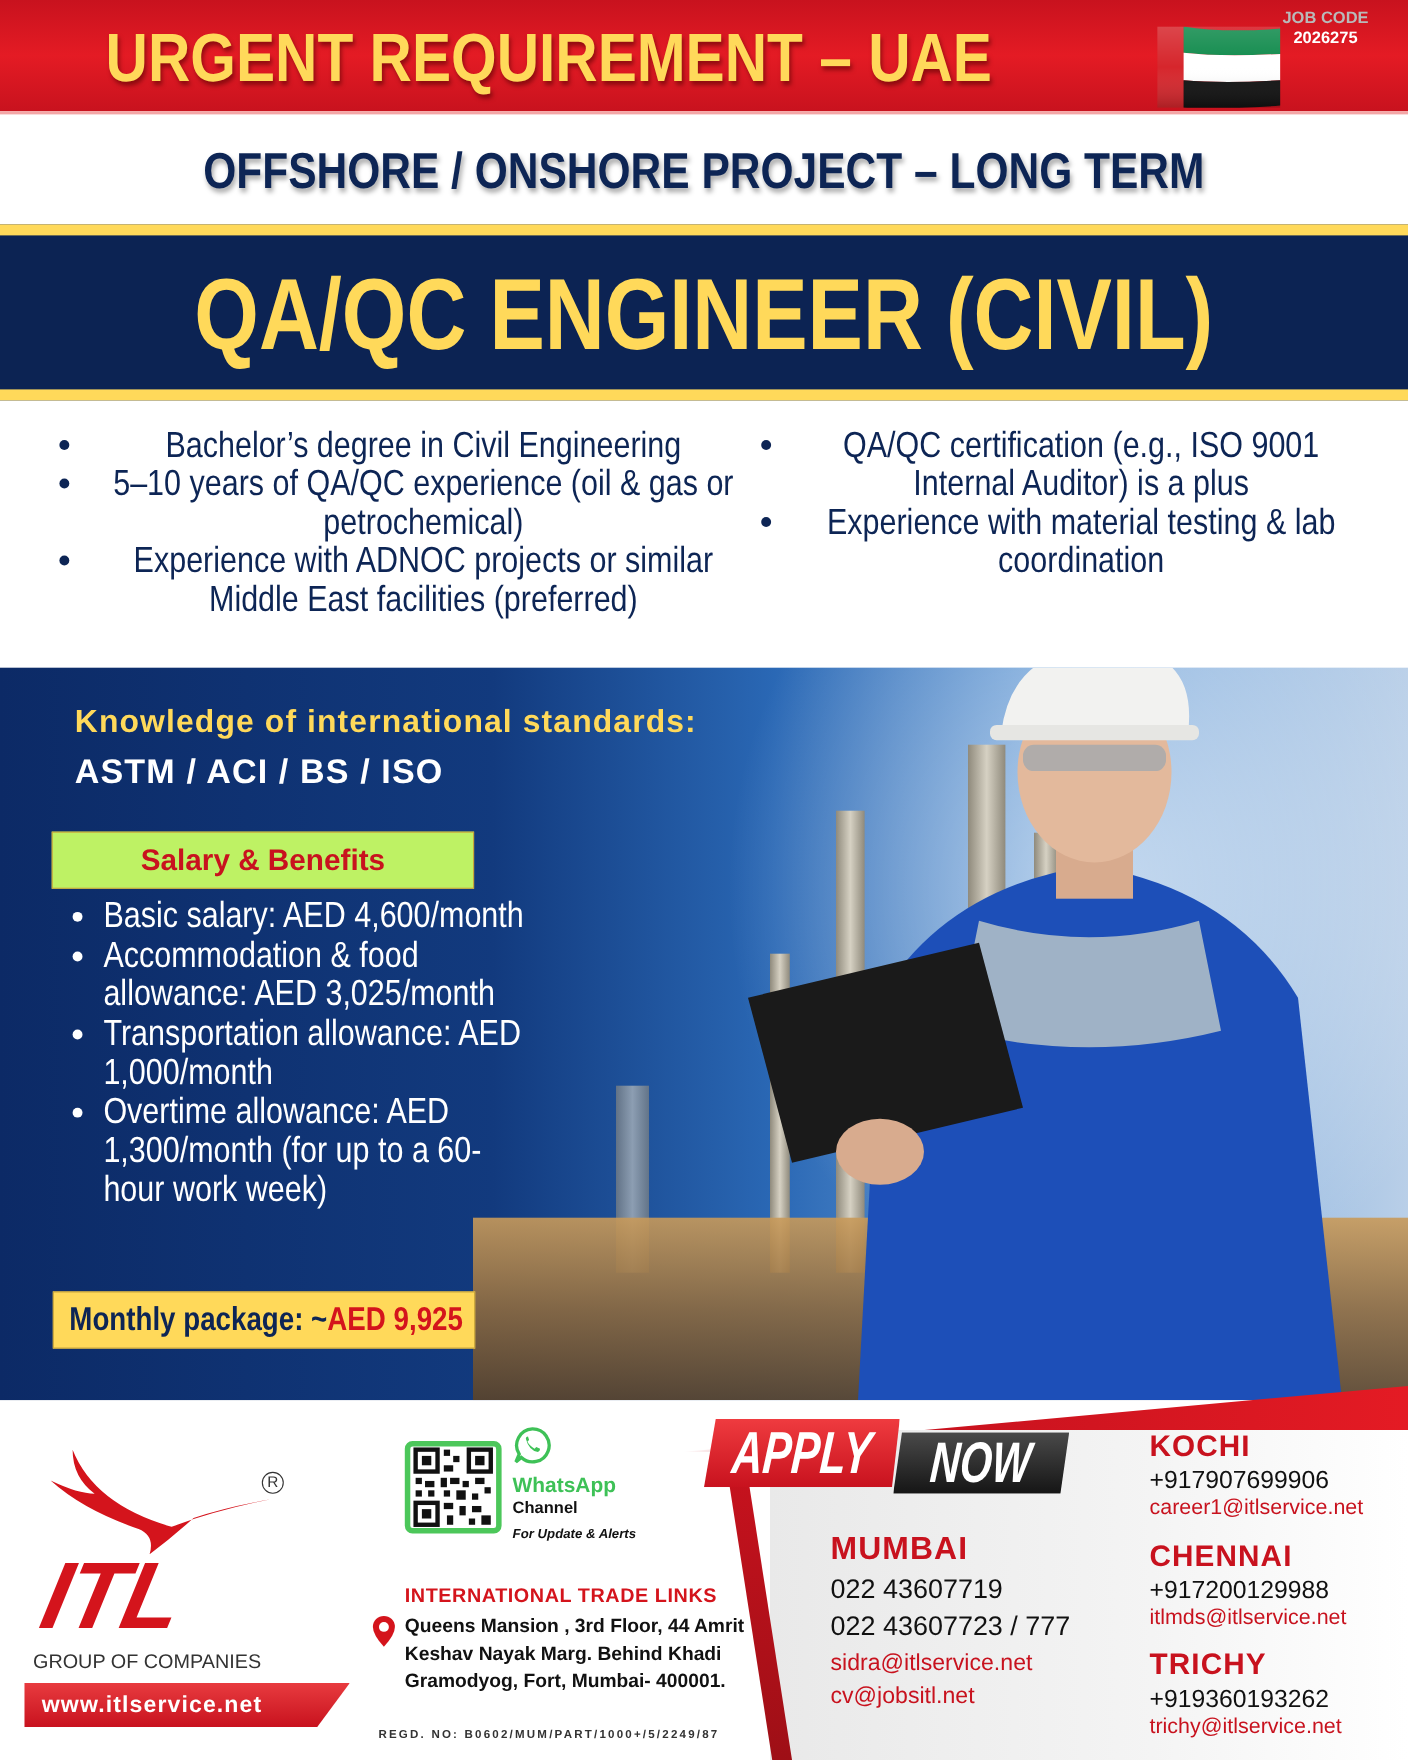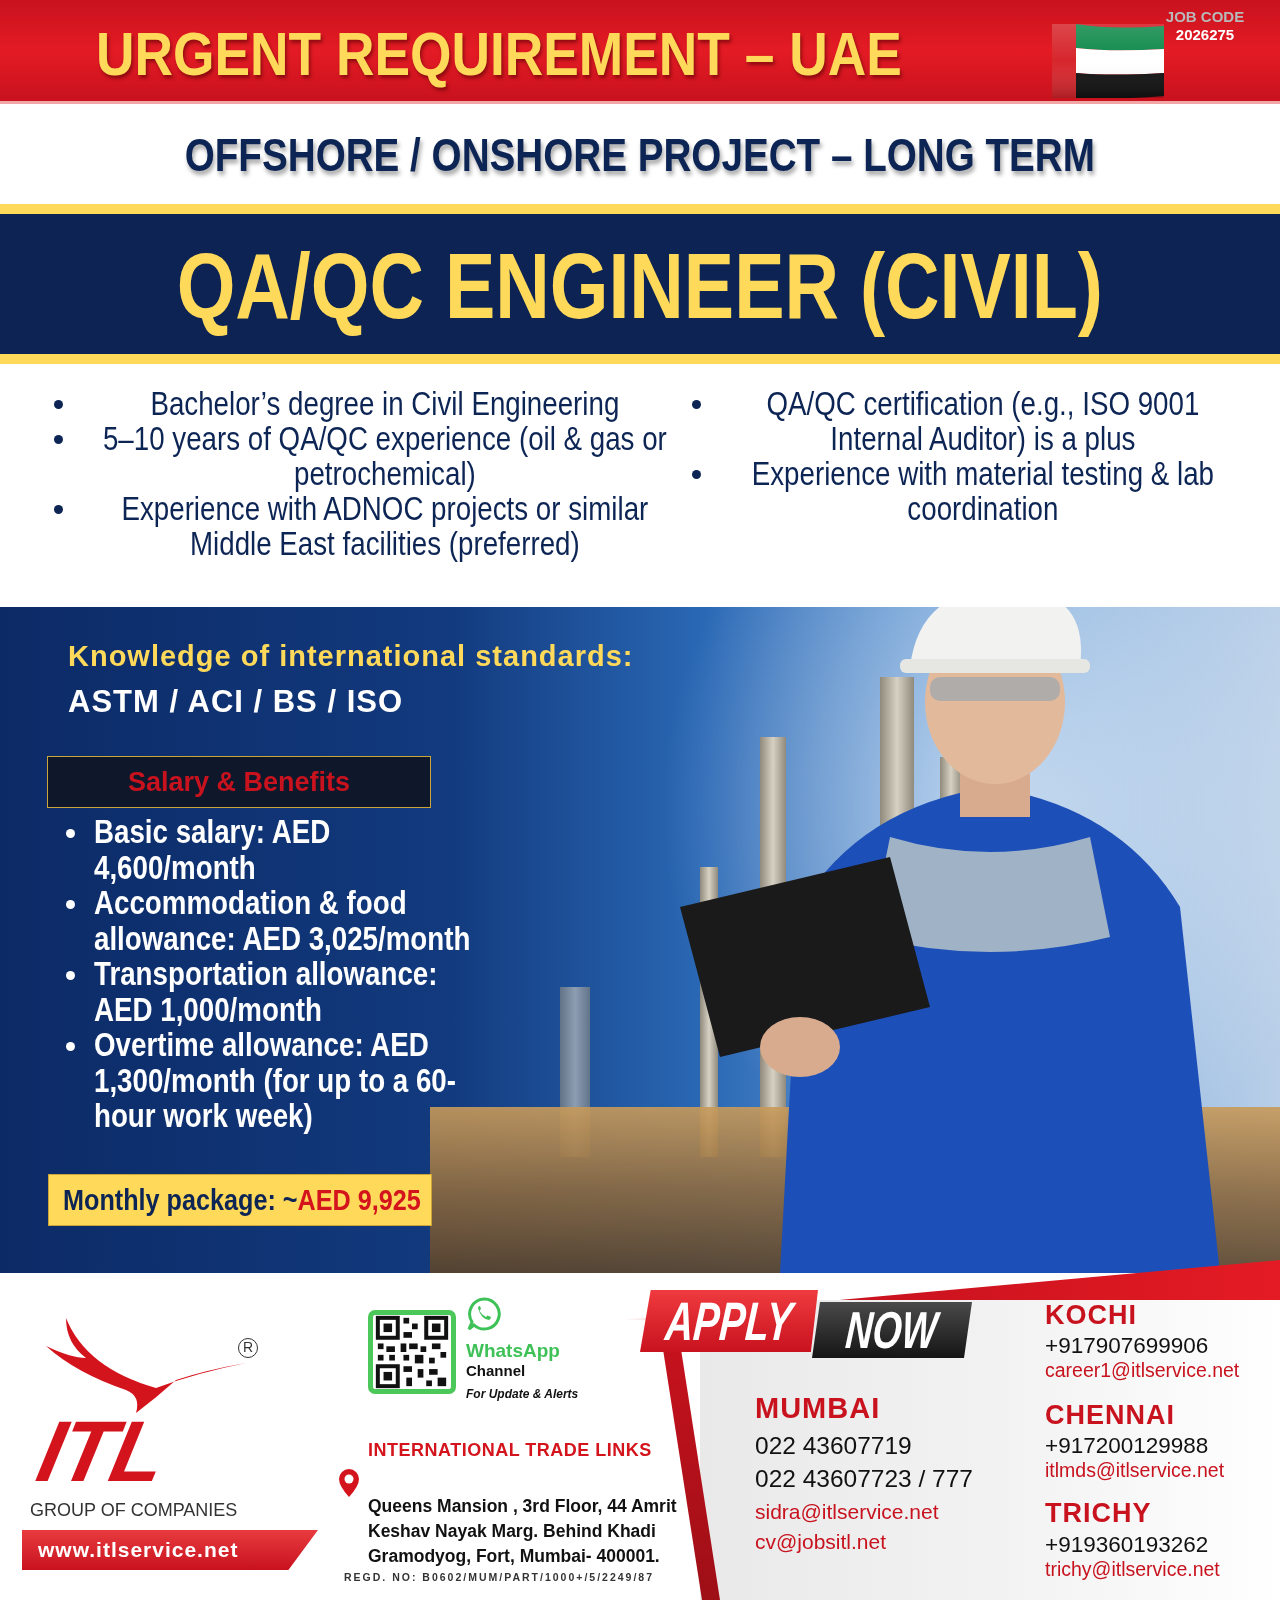--- a/index.html
+++ b/index.html
@@ -80,24 +80,24 @@
   .kn-title {
     position: absolute; left: 68px; top: 640px; color: #ffd95a; font-weight: bold;
     font-size: 29px; letter-spacing: 1px; white-space: nowrap;
   }
   .kn-list {
     position: absolute; left: 68px; top: 684px; color: #ffffff; font-weight: bold;
     font-size: 31px; letter-spacing: 1px; white-space: nowrap;
   }
   .sal-head {
     position: absolute; left: 47px; top: 756px; width: 384px; height: 52px;
-    background: #0f172a; border: 1px solid #c9a53a;
+    background: #bef264; border: 1px solid #c9a53a;
     color: #c8121e; font-weight: bold; font-size: 27px; text-align: center; line-height: 50px;
   }
-  .sal-list { position: absolute; left: 62px; top: 814px; width: 420px; list-style: none; font-weight: bold; }
+  .sal-list { position: absolute; left: 62px; top: 814px; width: 420px; list-style: none; }
   .sal-list li {
     position: relative; padding-left: 32px; color: #ffffff; font-size: 33px; line-height: 35.5px;
   }
   .sal-list li .t { display: inline-block; transform: scaleX(0.84); transform-origin: left center; width: 119%; }
   .sal-list li::before {
     content: ""; position: absolute; left: 4px; top: 15px; width: 9px; height: 9px;
     background: #ffffff; border-radius: 50%;
   }
   .package {
     position: absolute; left: 48px; top: 1174px; width: 384px; height: 52px;
@@ -143,21 +143,21 @@
     position: absolute; left: 368px; top: 1310px; width: 88px; height: 84px;
     border: 5px solid #4cc75a; border-radius: 7px; background: #fff;
   }
   .wa-icon { position: absolute; left: 466px; top: 1296px; width: 36px; height: 36px; }
   .wa-title { position: absolute; left: 466px; top: 1340px; color: #3ec157; font-weight: bold; font-size: 19px; }
   .wa-channel { position: absolute; left: 466px; top: 1362px; color: #111; font-weight: bold; font-size: 15px; }
   .wa-sub { position: absolute; left: 466px; top: 1387px; color: #111; font-weight: bold; font-style: italic; font-size: 12px; }
 
   .itl-name { position: absolute; left: 368px; top: 1440px; color: #d4141c; font-weight: bold; font-size: 18px; letter-spacing: 0.5px; white-space: nowrap; }
   .pin { position: absolute; left: 338px; top: 1468px; width: 22px; height: 30px; }
-  .addr { position: absolute; left: 368px; top: 1466px; color: #111; font-weight: bold; font-size: 17.5px; line-height: 25px; width: 340px; margin-top: 28px; }
+  .addr { position: absolute; left: 368px; top: 1466px; color: #111; font-weight: bold; font-size: 17.5px; line-height: 25px; width: 340px; }
   .regd { position: absolute; left: 344px; top: 1571px; color: #333; font-weight: bold; font-size: 10.5px; letter-spacing: 2px; white-space: nowrap; }
 
   .apply {
     position: absolute; left: 640px; top: 1290px; width: 178px; height: 62px;
     background: linear-gradient(180deg, #ef3b3f, #c8121e);
     clip-path: polygon(6% 0, 100% 0, 96% 100%, 0 100%);
     color: #fff; font-weight: bold; font-style: italic; font-size: 54px; line-height: 62px; text-align: center;
   }
   .apply span, .now span { display: inline-block; transform: scaleX(0.72) skewX(-6deg); }
   .now {

